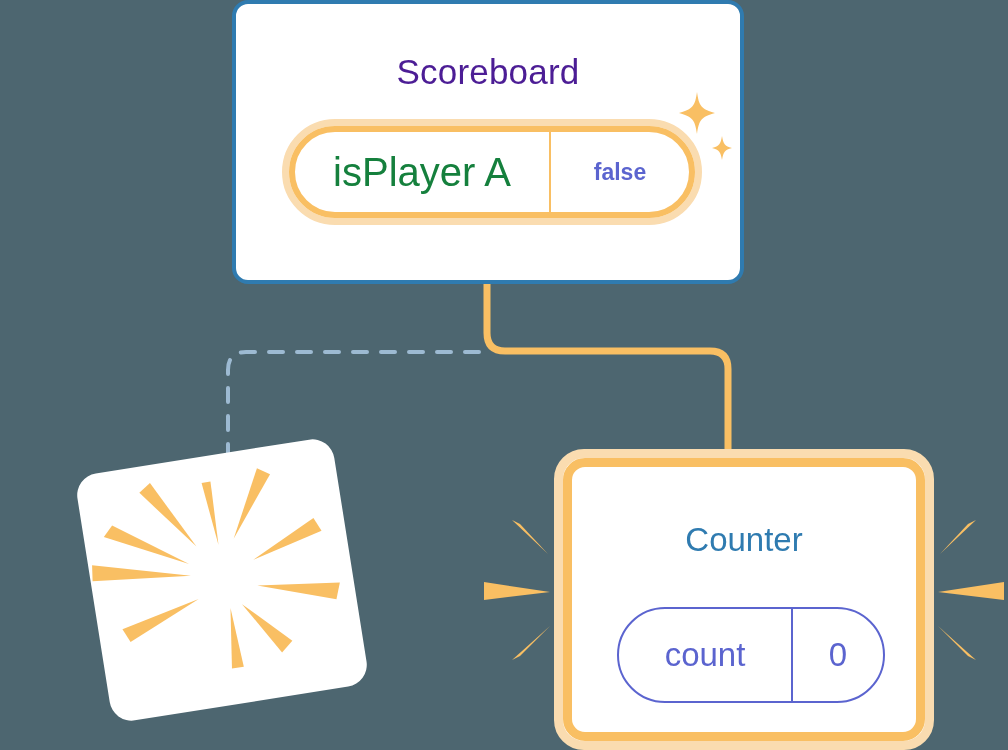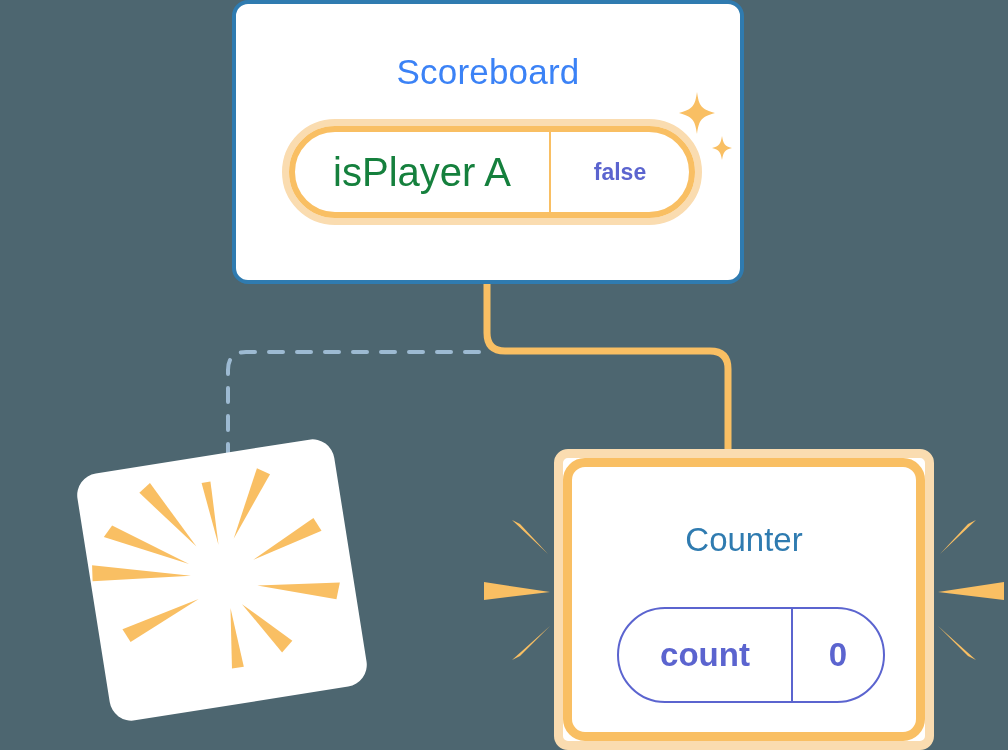--- a/index.html
+++ b/index.html
@@ -37,21 +37,21 @@
     width: 512px;
     height: 284px;
     box-sizing: border-box;
     background: #ffffff;
     border: 4px solid #2f7bb0;
     border-radius: 16px;
     z-index: 3;
   }
   #scoreboard-title {
     text-align: center;
-    color: #3b82f6;
+    color: #4c1d95;
     font-size: 35px;
     font-weight: 400;
     letter-spacing: 0.2px;
     margin-top: 48px;
   }
 
   
   .pill-outer {
     position: absolute;
     box-sizing: border-box;
@@ -133,21 +133,21 @@
   
   #counter-card {
     position: absolute;
     left: 554px;
     top: 449px;
     width: 380px;
     height: 301px;
     box-sizing: border-box;
     background: #ffffff;
     border: 9px solid #fadcb0;
-    border-radius: 14px;
+    border-radius: 30px;
     z-index: 3;
   }
   #counter-card-inner {
     position: absolute;
     left: 0;
     top: 0;
     right: 0;
     bottom: 0;
     box-sizing: border-box;
     border: 9px solid #f9bf63;
@@ -167,21 +167,20 @@
     top: 140px;
     width: 268px;
     height: 96px;
     box-sizing: border-box;
     border: 2px solid #5b64cf;
     border-radius: 48px;
     background: #ffffff;
     display: flex;
     align-items: stretch;
     overflow: hidden;
-    font-weight: bold;
   }
   #counter-pill-key {
     flex: 0 0 172px;
     display: flex;
     align-items: center;
     justify-content: center;
     color: #5b64cf;
     font-size: 33px;
     border-right: 2px solid #5b64cf;
   }

